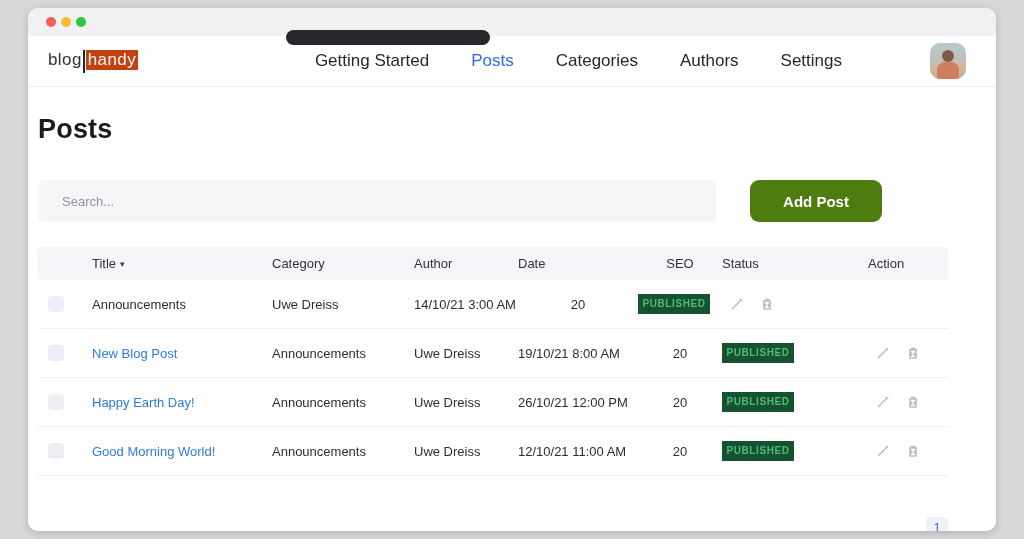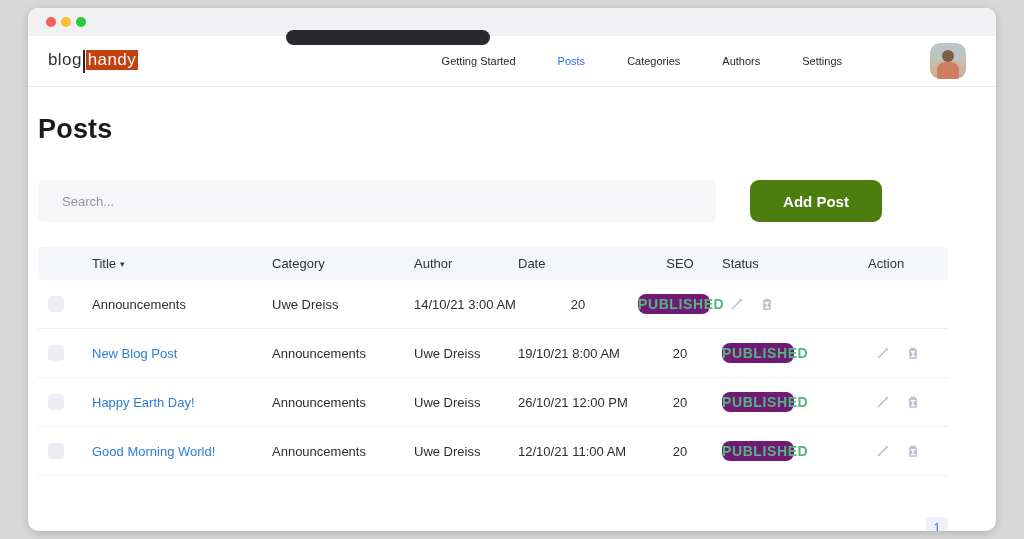--- a/index.html
+++ b/index.html
@@ -19,21 +19,21 @@
   .dark-bar { position:absolute; left:258px; top:22px; width:204px; height:15px;
               background:#29292d; border-radius:8px; z-index:30; }
 
   
   .navbar { position:relative; height:51px; background:#fff; border-bottom:1px solid #ececef;
             display:flex; align-items:center; padding:0 30px 0 20px; }
   .logo { font-size:17px; color:#323237; letter-spacing:.4px; display:flex; align-items:flex-start; }
   .logo .hl { background:#c2410c; color:#f4f9ff; padding:0 2px; }
   .caret-bar { display:inline-block; width:2px; height:23px; background:#26262a; margin:0 1px; }
   .nav-items { margin-left:auto; display:flex; align-items:center; gap:42px; }
-  .nav-item { font-size:11px; color:#26282b; cursor:pointer; white-space:nowrap; }
+  .nav-item { font-size:17px; color:#26282b; cursor:pointer; white-space:nowrap; }
   .nav-item.active { color:#2e6be6; }
   .avatar { margin-left:46px; width:36px; height:36px; border-radius:10px; overflow:hidden;
             position:relative; background:linear-gradient(180deg,#b9c7ca 0%,#bdc3bc 45%,#cdbaa2 60%,#c7b096 100%); }
   .avatar .head { position:absolute; left:12px; top:7px; width:12px; height:12px; border-radius:50%; background:#7d5c43; }
   .avatar .torso { position:absolute; left:7px; top:19px; width:22px; height:17px; border-radius:8px 8px 0 0; background:#cd7e60; }
 
   
   .content { position:relative; padding:0 0 0 10px; }
   .page-title { margin:27px 0 0 0; font-size:27px; font-weight:600; color:#1a1b1e; letter-spacing:.2px; }
 
@@ -53,22 +53,22 @@
   .thead { background:#f5f6fa; border-radius:4px; height:33px; }
   .thead .cell { font-size:13px; color:#2f3135; }
   .sort-caret { font-size:9px; color:#3a3c40; margin-left:4px; vertical-align:1px; }
   .tbody .trow { height:49px; border-bottom:1px solid #efeff2; background:#fff; }
   .cell { font-size:13px; color:#2b2d31; }
   .cell.title-link { color:#2e7cd6; cursor:pointer; }
   .cell.seo { text-align:center; }
   .cell.seo-h { text-align:center; }
   .checkbox { width:16px; height:16px; border-radius:4px; background:#ededf4; margin-left:10px; cursor:pointer; }
   .badge { display:inline-block; width:72px; height:20px; line-height:20px; text-align:center;
-           background:#701a75; color:#52b77e; font-size:14px; font-weight:700; letter-spacing:.6px;
-           border-radius:8px; }
+           background:#14532d; color:#52b77e; font-size:10px; font-weight:700; letter-spacing:.6px;
+           border-radius:0; }
   .actions { display:flex; gap:16px; align-items:center; padding-left:8px; }
   .icon-btn { width:14px; height:14px; cursor:pointer; display:inline-flex; }
   .icon-btn svg { width:14px; height:14px; stroke:#b7bed2; fill:none; stroke-width:1.6; }
 
   .pager-wrap { width:910px; display:flex; justify-content:flex-end; margin-top:41px; }
   .pager { width:22px; height:22px; background:#eef1f8; border-radius:4px; color:#2e6be6;
            font-size:12px; display:flex; align-items:center; justify-content:center; cursor:pointer; }
 </style>
 </head>
 <body>

